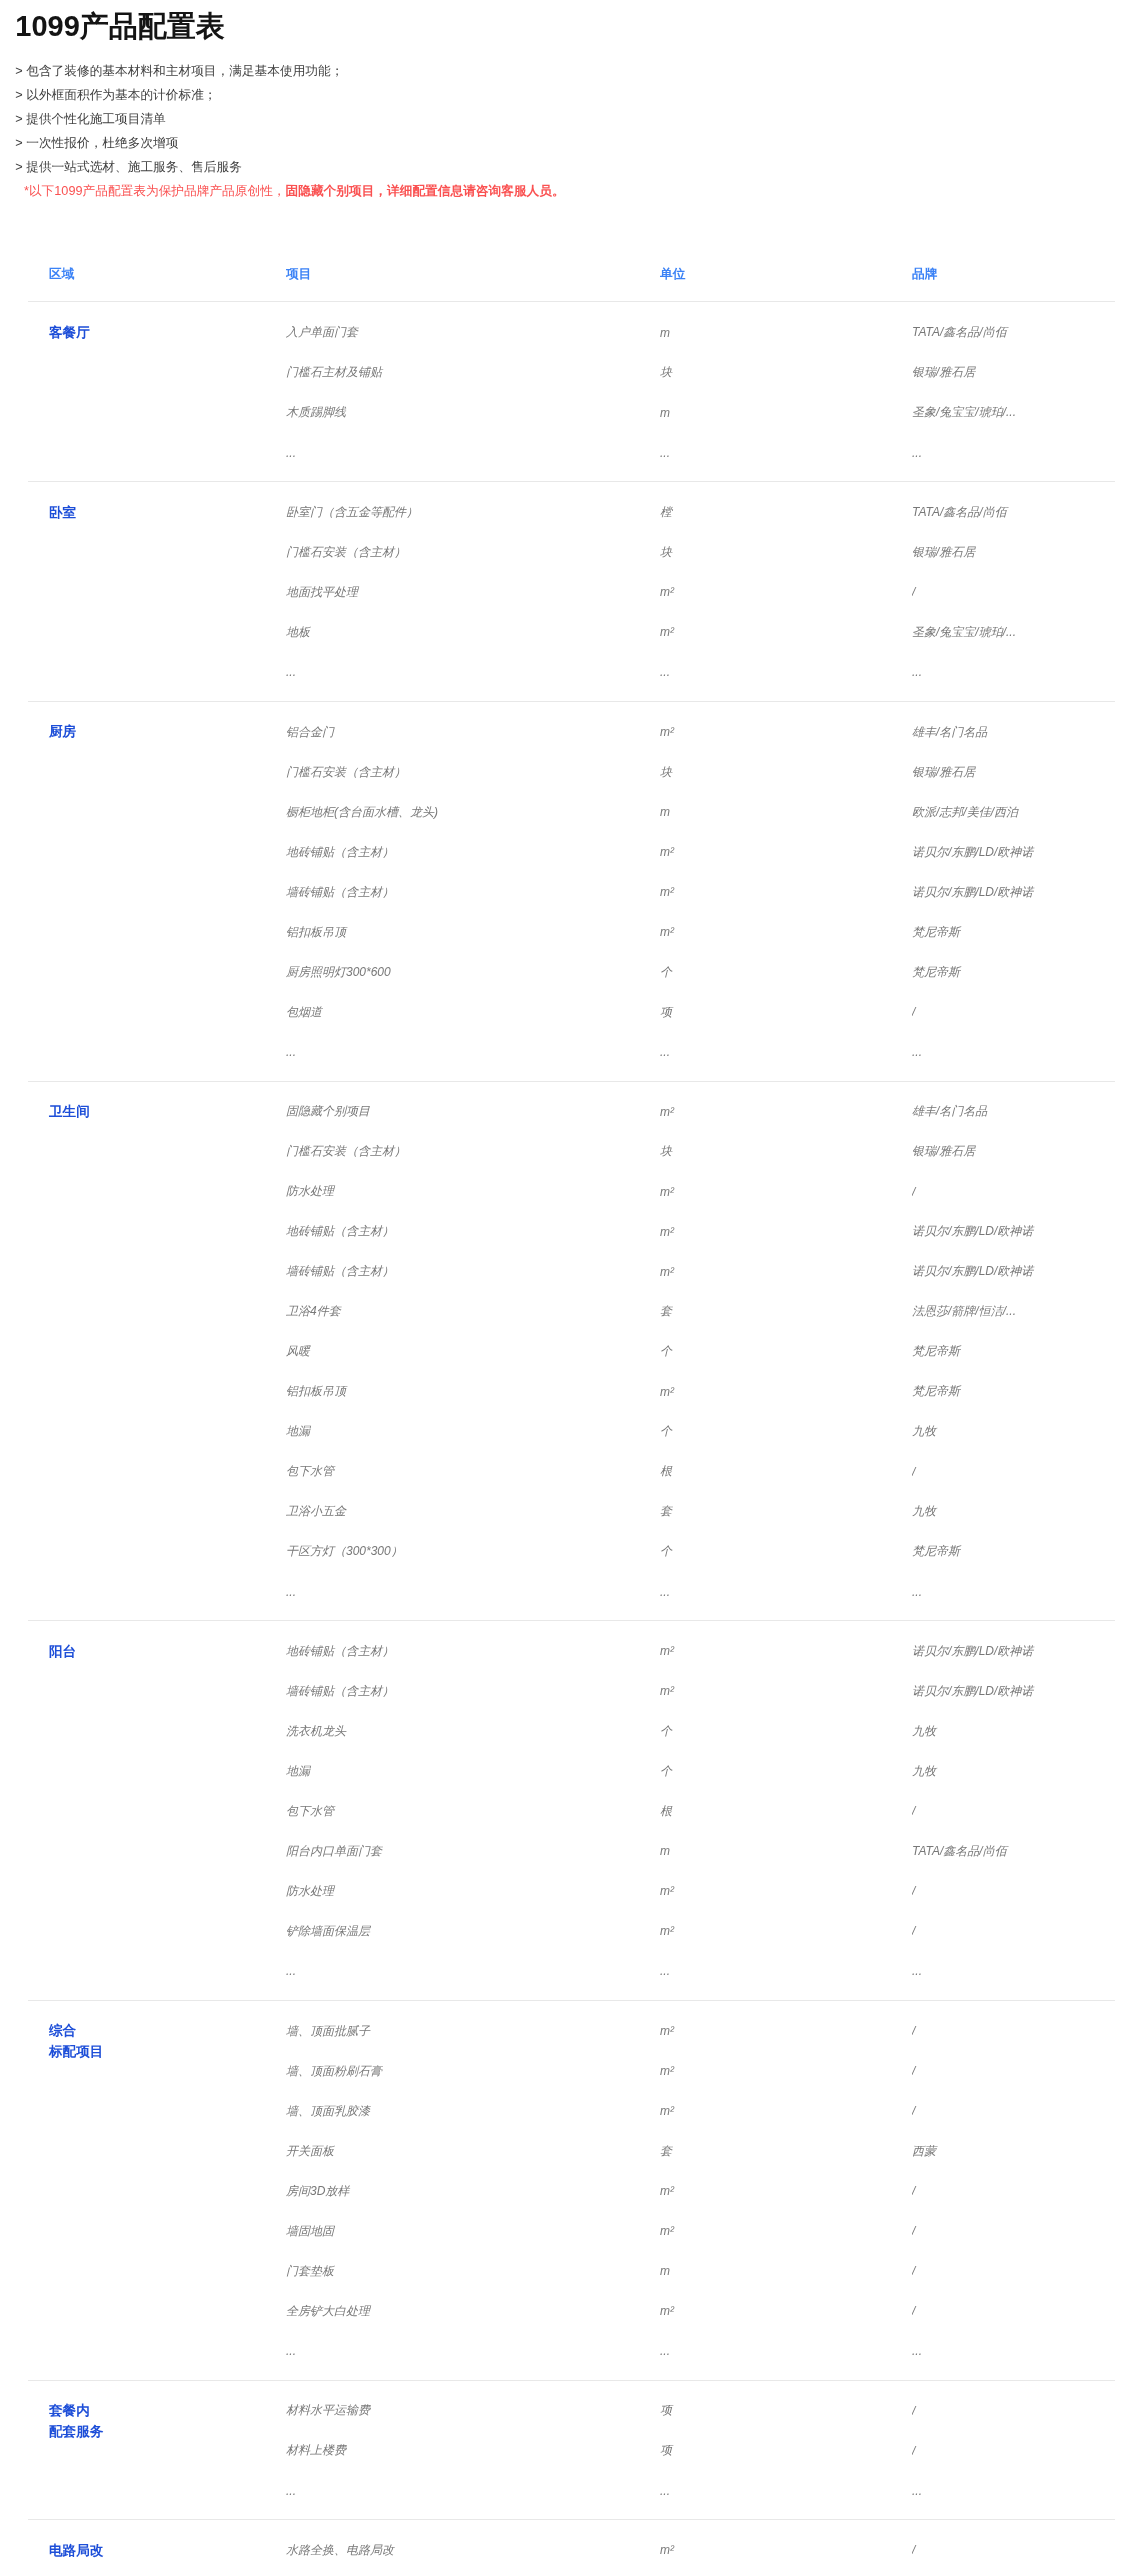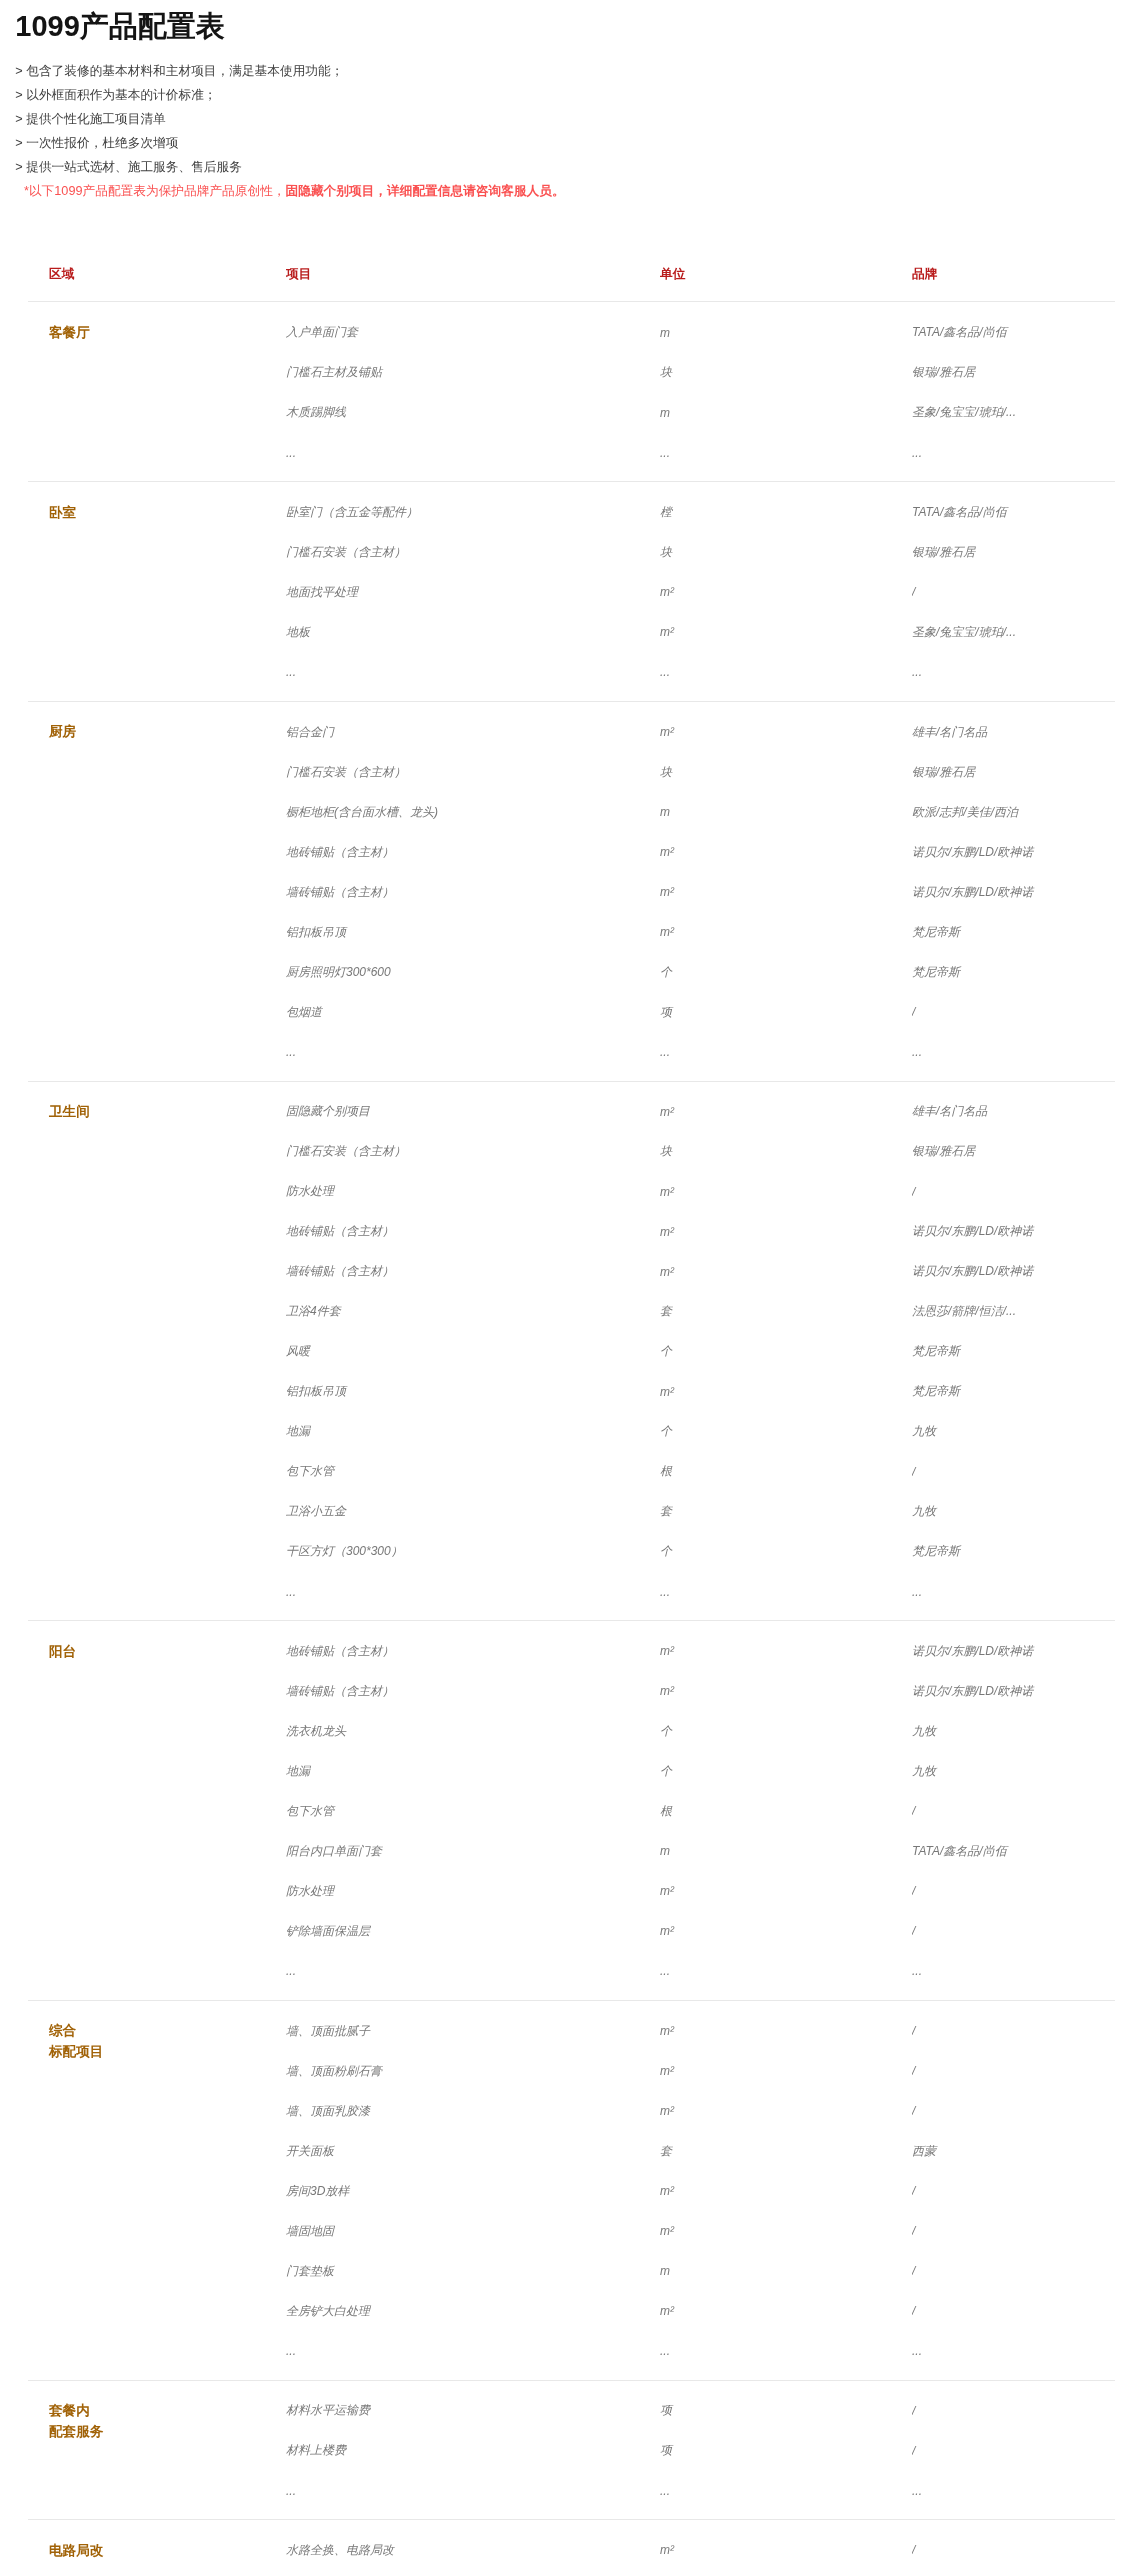--- a/index.html
+++ b/index.html
@@ -19,32 +19,32 @@
   .note{
     margin:0 0 0 24px;font-size:12.7px;line-height:24px;color:#fa5151;
   }
   .note .bold{font-weight:700;}
   .config-table{
     margin:49px 0 0 28px;width:1087px;
   }
   .thead{
     display:grid;grid-template-columns:258px 374px 252px 1fr;
     padding:13.6px 0 18.7px 0;
-    font-size:12.7px;font-weight:700;color:#b91c1c;
+    font-size:12.7px;font-weight:700;color:#3b82f6;
     border-bottom:0.8px solid #e8e8e8;
   }
   .thead .cell-area{padding-left:21px;}
   .section{
     display:grid;grid-template-columns:258px 1fr;
     border-bottom:0.8px solid #e8e8e8;
     padding:10.2px 0 8.5px 0;
   }
   .section-label{
     padding-left:21px;padding-top:9.3px;
-    font-size:13.6px;font-weight:700;color:#a16207;line-height:21px;
+    font-size:13.6px;font-weight:700;color:#1d4ed8;line-height:21px;
     white-space:pre-line;
   }
   .rows{display:block;}
   .row{
     display:grid;grid-template-columns:374px 252px 1fr;
     height:40px;align-items:center;
     font-size:12px;color:#787878;font-style:italic;
   }
   .cell{overflow:hidden;white-space:nowrap;text-overflow:ellipsis;padding-right:6.8px;}
 </style>

